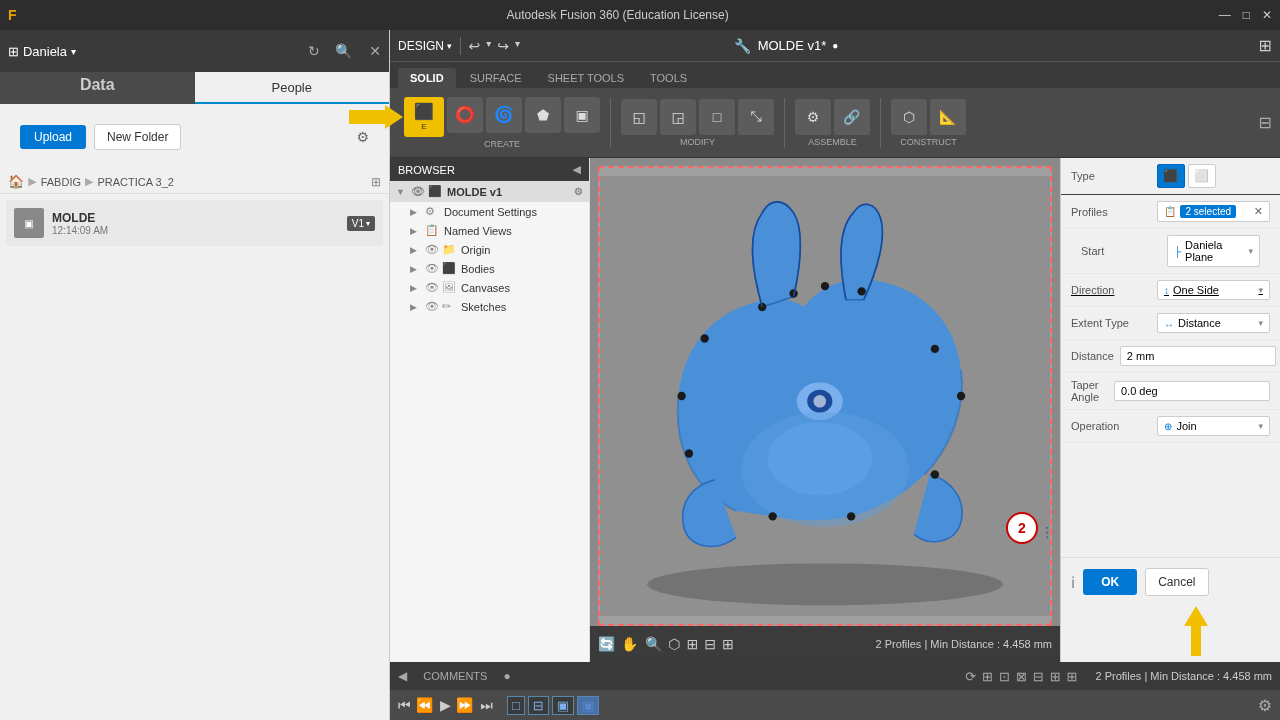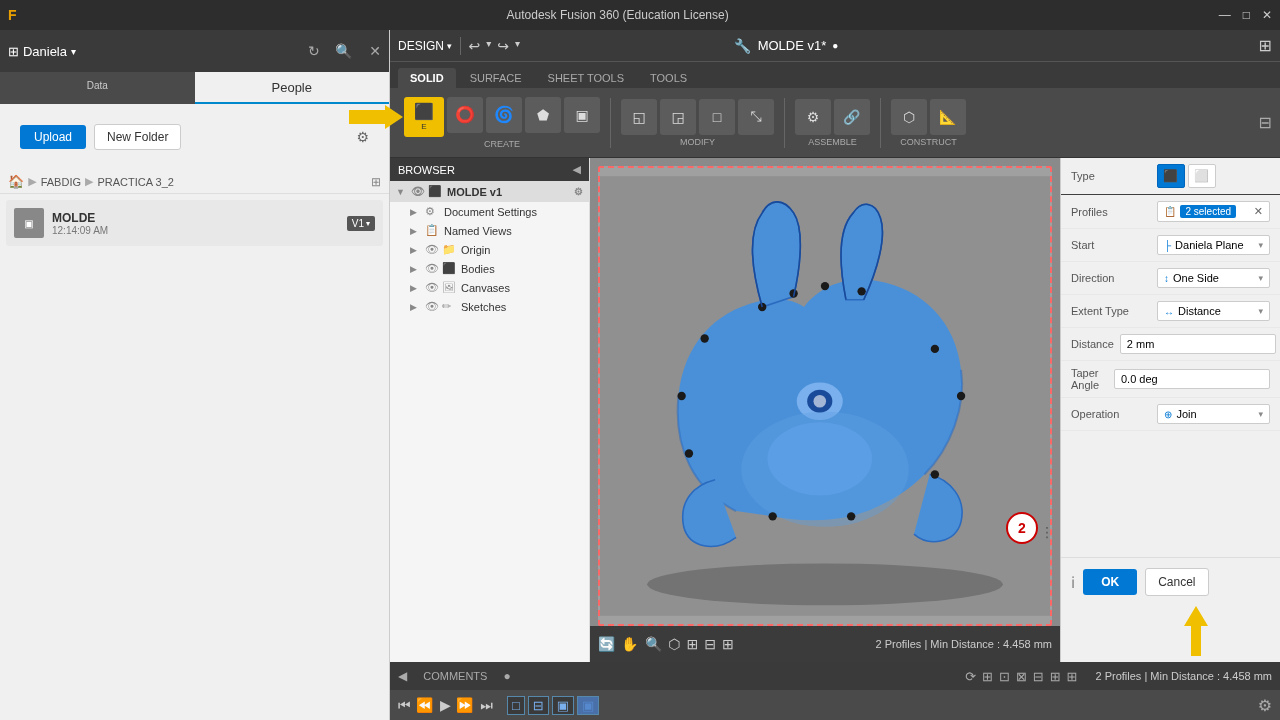--- a/index.html
+++ b/index.html
@@ -69,21 +69,21 @@
         <span style="font-size:13px;">⊞</span>
         <span>Daniela</span>
         <span style="font-size:10px;">▾</span>
       </div>
       <span style="color:#aaa; font-size:14px; cursor:pointer; margin-left:auto;">↻</span>
       <span style="color:#aaa; font-size:14px; cursor:pointer; margin-left:8px;">🔍</span>
       <span style="color:#aaa; font-size:14px; cursor:pointer; margin-left:8px;">✕</span>
     </div>
 
     <div id="sidebar-tabs">
-      <div style="flex:1; height:26px; display:flex; align-items:center; justify-content:center; color:#ccc; font-size:10px; cursor:pointer; background:#4a4a4a;">Data</div>
+      <div style="flex:1; height:26px; display:flex; align-items:center; justify-content:center; color:#ccc; font-size:16px; cursor:pointer; background:#4a4a4a;font-weight:bold;">Data</div>
       <div style="flex:1; height:32px; display:flex; align-items:center; justify-content:center; color:#333; font-size:13px; cursor:pointer; background:#f0f0f0; border-bottom: 2px solid #0088cc;">People</div>
     </div>
 
     <div id="sidebar-actions" style="display:flex; align-items:center; gap:8px; padding:20px; background:#f0f0f0;">
       <button style="background:#0078d4; color:#fff; border:none; padding:5px 14px; border-radius:3px; cursor:pointer; font-size:12px;">Upload</button>
       <button style="background:#fff; color:#333; border:1px solid #ccc; padding:5px 12px; border-radius:3px; cursor:pointer; font-size:12px;">New Folder</button>
       <span style="margin-left:auto; color:#666; cursor:pointer; font-size:14px;">⚙</span>
     </div>
 
     <div id="breadcrumb" style="display:flex; align-items:center; padding:4px 8px; gap:4px; font-size:11px; color:#555; background:#f0f0f0; border-bottom:1px solid #ddd;">
@@ -330,30 +330,30 @@
 
         <div style="display:flex; align-items:center; padding:6px 10px; border-bottom:1px solid #e8e8e8; gap:6px;">
           <span style="width:80px; font-size:11px; color:#555;">Profiles</span>
           <div style="flex:1; background:#fff; border:1px solid #ccc; padding:3px 6px; border-radius:2px; display:flex; align-items:center; gap:4px;">
             <span style="color:#0078d4; font-size:10px;">📋</span>
             <span style="background:#0078d4; color:#fff; font-size:10px; padding:1px 5px; border-radius:2px;">2 selected</span>
             <span style="color:#666; cursor:pointer; margin-left:auto; font-size:11px;">✕</span>
           </div>
         </div>
 
-        <div style="display:flex; align-items:center; padding:6px 10px; border-bottom:1px solid #e8e8e8; gap:6px;">
+        <div style="display:flex; align-items:center; padding:6px 20px; border-bottom:1px solid #e8e8e8; gap:6px;">
           <span style="width:80px; font-size:11px; color:#555;">Start</span>
           <div style="flex:1; background:#fff; border:1px solid #ccc; padding:3px 6px; border-radius:2px; display:flex; align-items:center; justify-content:space-between; cursor:pointer;">
             <span style="color:#0078d4; font-size:10px; margin-right:4px;">├</span>
             <span style="font-size:11px; flex:1;">Daniela Plane</span>
             <span style="color:#888; font-size:9px;">▾</span>
           </div>
         </div>
 
-        <div style="display:flex; align-items:center; padding:6px 10px; border-bottom:1px solid #e8e8e8; gap:6px;">
+        <div style="display:flex; align-items:center; padding:6px 10px; border-bottom:1px solid #e8e8e8; gap:6px;text-decoration:underline;">
           <span style="width:80px; font-size:11px; color:#555;">Direction</span>
           <div style="flex:1; background:#fff; border:1px solid #ccc; padding:3px 6px; border-radius:2px; display:flex; align-items:center; justify-content:space-between; cursor:pointer;">
             <span style="color:#0078d4; font-size:10px; margin-right:4px;">↕</span>
             <span style="font-size:11px; flex:1;">One Side</span>
             <span style="color:#888; font-size:9px;">▾</span>
           </div>
         </div>
 
         <div style="display:flex; align-items:center; padding:6px 10px; border-bottom:1px solid #e8e8e8; gap:6px;">
           <span style="width:80px; font-size:11px; color:#555;">Extent Type</span>

